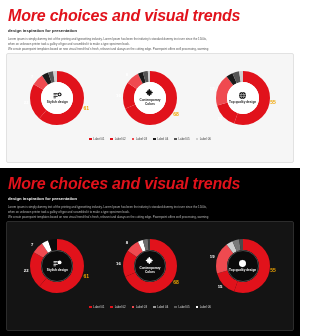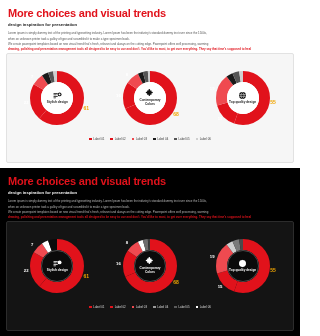--- a/index.html
+++ b/index.html
@@ -10,22 +10,22 @@
     overflow: hidden;
   }
   .slide { position: relative; width: 300px; height: 168px; overflow: hidden; }
   .slide.light { background: #ffffff; }
   .slide.dark  { background: #000000; }
 
   .slide-inner { position: absolute; left: 0; top: 0; right: 0; bottom: 0; }
 
   .header { padding: 7px 8px 0 8px; }
   .title {
-    font-size: 11px; font-weight: bold; letter-spacing: -0.2px;
-    color: #e1121b; line-height: 1.1;
+    font-size: 16px; font-weight: bold; letter-spacing: -0.2px;
+    color: #e1121b; line-height: 1.1; font-style: italic;
   }
   .dark .title { color: #e1121b; }
   .subtitle {
     margin-top: 3px;
     font-size: 4.2px; font-weight: bold; color: #1a1a1a; line-height: 1.2;
   }
   .dark .subtitle { color: #f2f2f2; }
 
   .body-copy { margin-top: 4px; }
   .body-copy p {

